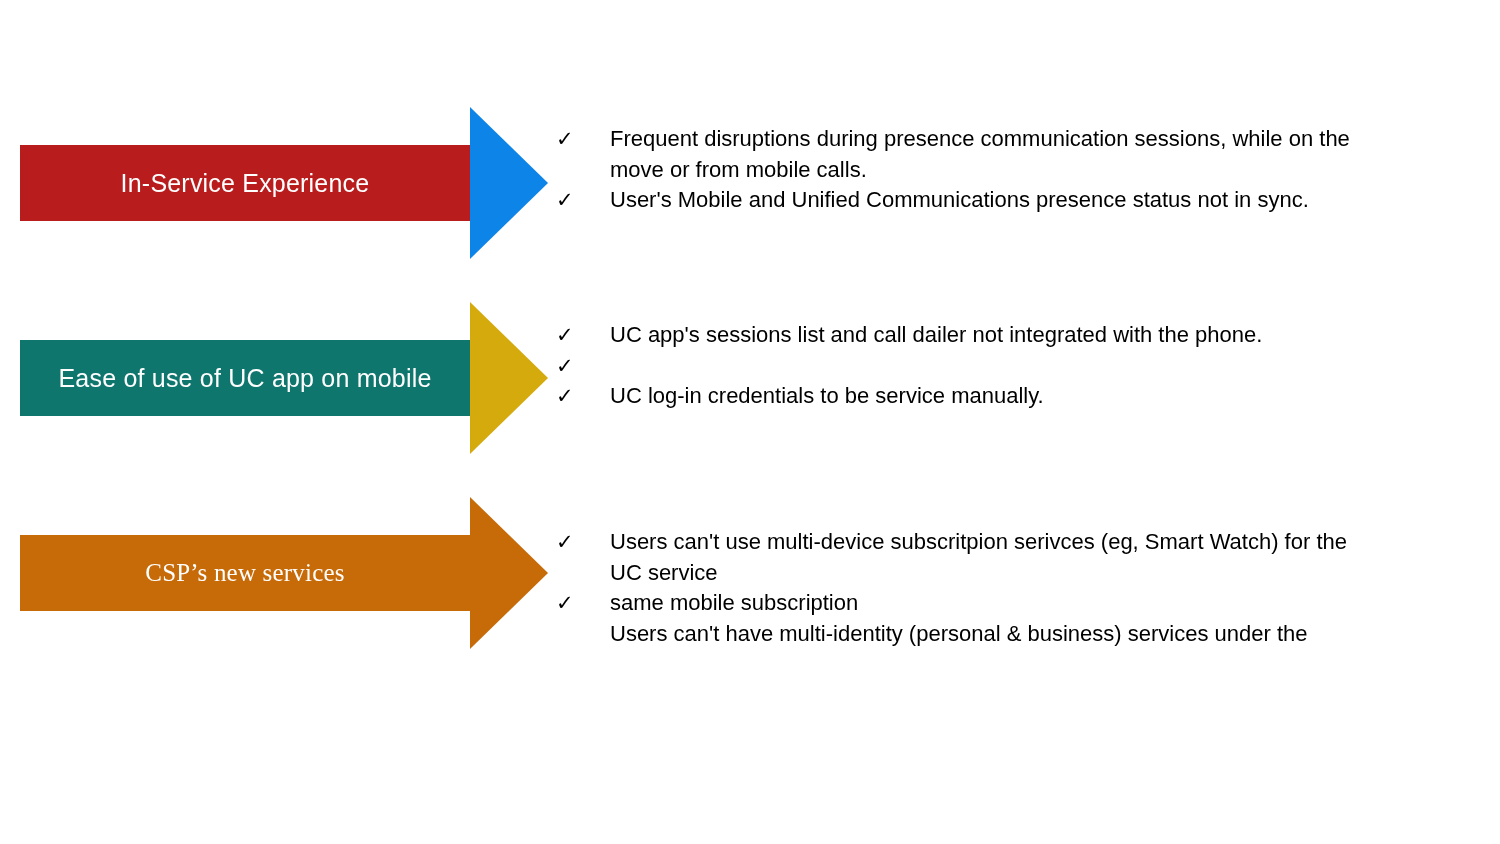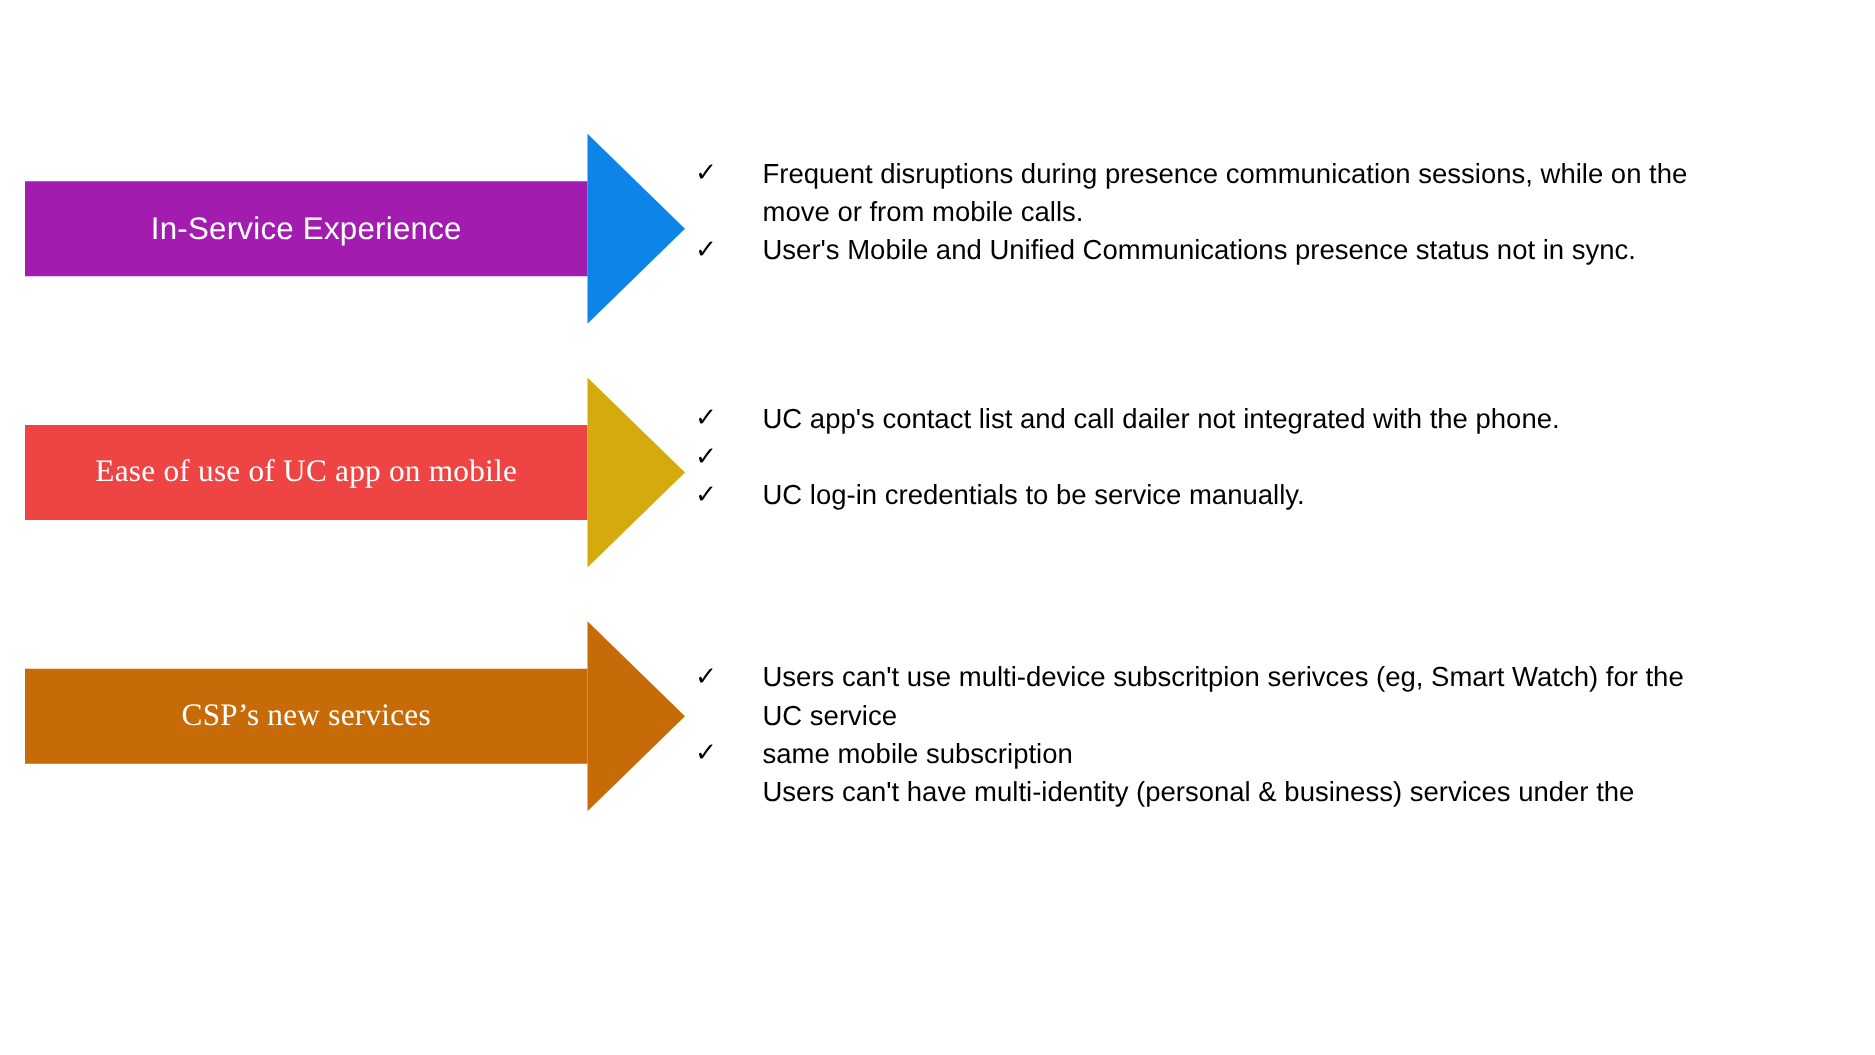--- a/index.html
+++ b/index.html
@@ -55,21 +55,21 @@
   }
   .btext div { white-space: nowrap; }
 </style>
 </head>
 <body>
 
 <div class="canvas">
 
   <div class="group" id="group-1">
     <div class="arrow">
-      <div class="arrow-body" style="background-color: #a21caf;">
+      <div class="arrow-body" style="background-color: #b91c1c;">
         <span class="arrow-label">In-Service Experience</span>
       </div>
       <div class="arrow-head" style="border-left-color: rgb(13, 132, 232);"></div>
     </div>
     <div class="bullets">
         <div class="bullet">
           <span class="check">✓</span>
           <div class="btext">
             <div>Frequent disruptions during presence communication sessions, while on the</div>
             <div>move or from mobile calls.</div>
@@ -79,30 +79,30 @@
           <span class="check">✓</span>
           <div class="btext">
             <div>User's Mobile and Unified Communications presence status not in sync.</div>
           </div>
         </div>
       </div>
   </div>
 
   <div class="group" id="group-2">
     <div class="arrow">
-      <div class="arrow-body" style="background-color: #ef4444; font-family: Liberation Serif, serif;">
+      <div class="arrow-body" style="background-color: #0f766e;">
         <span class="arrow-label">Ease of use of UC app on mobile</span>
       </div>
       <div class="arrow-head" style="border-left-color: rgb(213, 170, 13);"></div>
     </div>
     <div class="bullets">
         <div class="bullet">
           <span class="check">✓</span>
           <div class="btext">
-            <div>UC app's contact list and call dailer not integrated with the phone.</div>
+            <div>UC app's sessions list and call dailer not integrated with the phone.</div>
           </div>
         </div>
         <div class="bullet">
           <span class="check">✓</span>
         </div>
         <div class="bullet">
           <span class="check">✓</span>
           <div class="btext">
             <div>UC log-in credentials to be service manually.</div>
           </div>

